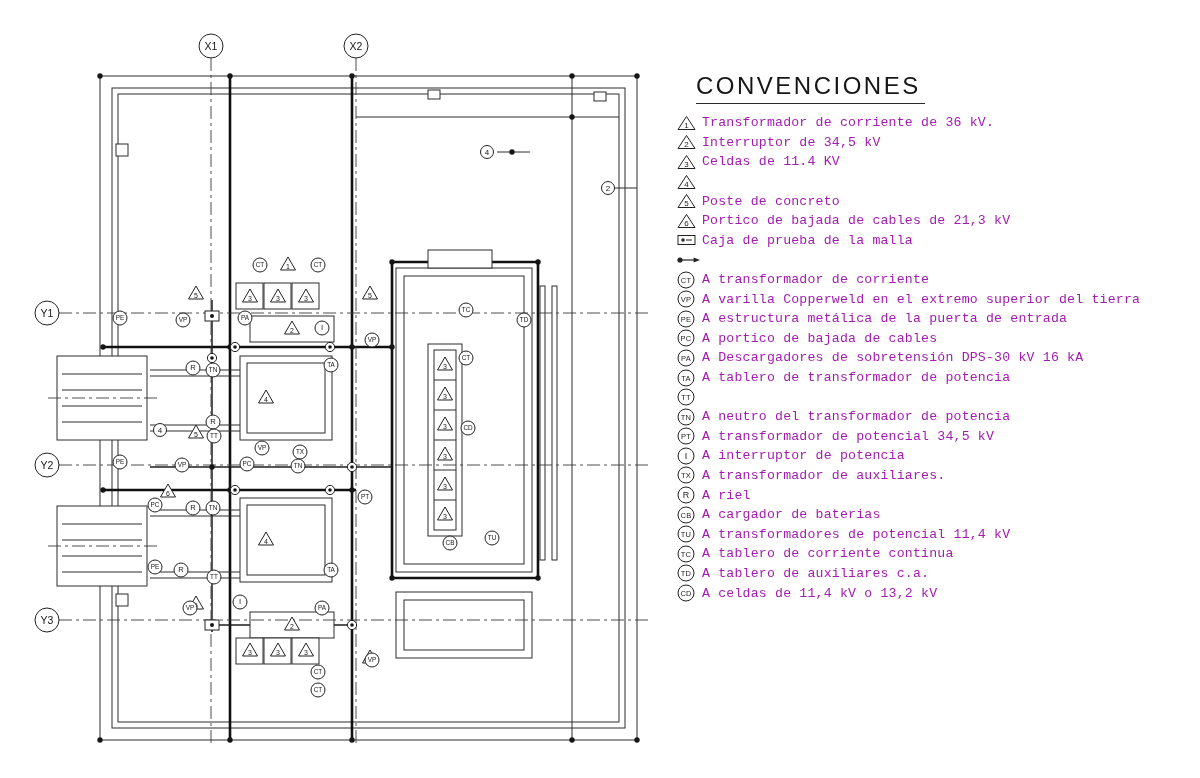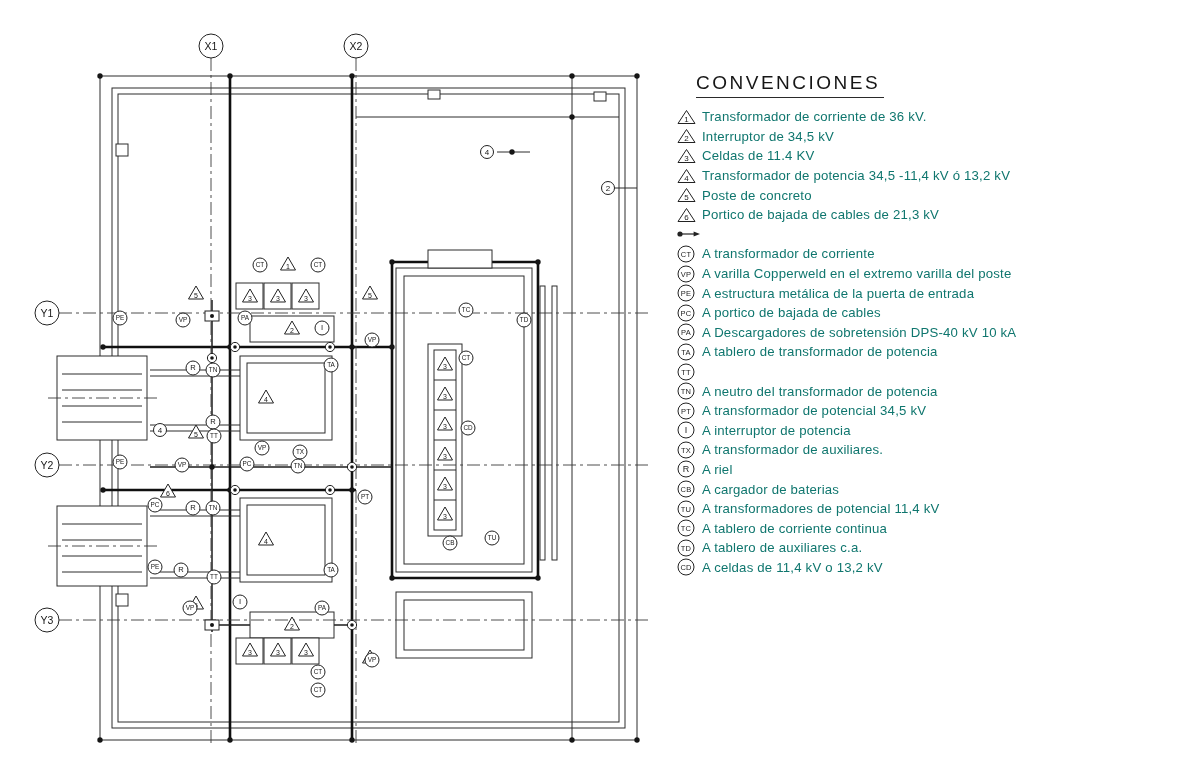--- a/index.html
+++ b/index.html
@@ -7,24 +7,24 @@
   .sheet{position:relative;width:1200px;height:778px;overflow:hidden;background:#fff;padding-left:8px;}
   #plan{position:absolute;left:0;top:0;}
   .thin{stroke:#2d2d2d;stroke-width:1;fill:none;}
   .thinf{stroke:#2d2d2d;stroke-width:1;fill:#ffffff;}
   .thick{stroke:#101010;stroke-width:2.6;fill:none;}
   .med{stroke:#1d1d1d;stroke-width:1.5;fill:none;}
   .axisline{stroke:#3a3a3a;stroke-width:0.9;fill:none;stroke-dasharray:13 4 3 4;}
   .tagc{stroke:#222;stroke-width:1;fill:#ffffff;}
   .lbl{fill:#161616;font-family:"Liberation Sans",sans-serif;}
   .legend{position:absolute;left:676px;top:72px;width:520px;}
-  .legend-title{display:inline-block;margin:0 0 9px 20px;font-size:19px;letter-spacing:2.5px;color:#161616;border-bottom:1.6px solid #2a2a2a;padding:0 4px 3px 0;}
+  .legend-title{display:inline-block;margin:0 0 9px 20px;font-size:24px;letter-spacing:2.5px;color:#161616;border-bottom:1.6px solid #2a2a2a;padding:0 4px 3px 0;}
   .legend-row{display:flex;align-items:center;height:19.6px;font-size:13.2px;white-space:nowrap;letter-spacing:0.2px;}
   .legend-sym{width:26px;flex:0 0 26px;display:flex;align-items:center;}
-  .legend-text{color:#0f766e;}
+  .legend-text{color:#a21caf;font-family:Liberation Mono, monospace;}
 </style>
 </head>
 <body>
 
 <div class="sheet">
 
   <svg id="plan" width="665" height="778" viewBox="0 0 665 778">
     <g>
       <rect class="thin" x="100" y="76" width="537" height="664"></rect>
       <rect class="thin" x="112" y="88" width="513" height="640"></rect>
@@ -342,39 +342,48 @@
           </span>
           <span class="legend-text">Celdas de 11.4 KV</span>
         </div>
         <div class="legend-row">
           <span class="legend-sym">
             <svg width="21" height="16">
               <polygon points="10.5,1.5 19,14.5 2,14.5" stroke="#222" fill="none" stroke-width="1"></polygon>
               <text x="10.5" y="12.8" font-size="8" text-anchor="middle" fill="#222">4</text>
             </svg>
           </span>
-          <span class="legend-text">Transformador de potencia 34,5 -11,4 kV ó 13,2 kV</span>
         </div>
         <div class="legend-row">
           <span class="legend-sym">
             <svg width="21" height="16">
               <polygon points="10.5,1.5 19,14.5 2,14.5" stroke="#222" fill="none" stroke-width="1"></polygon>
               <text x="10.5" y="12.8" font-size="8" text-anchor="middle" fill="#222">5</text>
             </svg>
           </span>
           <span class="legend-text">Poste de concreto</span>
         </div>
         <div class="legend-row">
           <span class="legend-sym">
             <svg width="21" height="16">
               <polygon points="10.5,1.5 19,14.5 2,14.5" stroke="#222" fill="none" stroke-width="1"></polygon>
               <text x="10.5" y="12.8" font-size="8" text-anchor="middle" fill="#222">6</text>
             </svg>
           </span>
           <span class="legend-text">Portico de bajada de cables de 21,3 kV</span>
+        </div>
+        <div class="legend-row">
+          <span class="legend-sym">
+            <svg width="23" height="16">
+              <rect x="2" y="3.5" width="17" height="9" stroke="#222" fill="none" stroke-width="1"></rect>
+              <circle cx="7" cy="8" r="1.7" fill="#222"></circle>
+              <line x1="10" y1="8" x2="16" y2="8" stroke="#222"></line>
+            </svg>
+          </span>
+          <span class="legend-text">Caja de prueba de la malla</span>
         </div>
         <div class="legend-row">
           <span class="legend-sym">
             <svg width="25" height="16">
               <circle cx="4" cy="8" r="2.6" fill="#222"></circle>
               <line x1="6" y1="8" x2="19" y2="8" stroke="#222" stroke-width="1.2"></line>
               <polygon points="24,8 17.6,5.4 17.6,10.6" fill="#222"></polygon>
             </svg>
           </span>
         </div>
@@ -387,21 +396,21 @@
           </span>
           <span class="legend-text">A transformador de corriente</span>
         </div>
         <div class="legend-row">
           <span class="legend-sym">
             <svg width="22" height="18">
               <circle cx="10" cy="9" r="8" stroke="#222" fill="none" stroke-width="1"></circle>
               <text x="10" y="12" font-size="7.5" text-anchor="middle" fill="#222">VP</text>
             </svg>
           </span>
-          <span class="legend-text">A varilla Copperweld en el extremo varilla del poste</span>
+          <span class="legend-text">A varilla Copperweld en el extremo superior del tierra</span>
         </div>
         <div class="legend-row">
           <span class="legend-sym">
             <svg width="22" height="18">
               <circle cx="10" cy="9" r="8" stroke="#222" fill="none" stroke-width="1"></circle>
               <text x="10" y="12" font-size="7.5" text-anchor="middle" fill="#222">PE</text>
             </svg>
           </span>
           <span class="legend-text">A estructura metálica de la puerta de entrada</span>
         </div>
@@ -414,21 +423,21 @@
           </span>
           <span class="legend-text">A portico de bajada de cables</span>
         </div>
         <div class="legend-row">
           <span class="legend-sym">
             <svg width="22" height="18">
               <circle cx="10" cy="9" r="8" stroke="#222" fill="none" stroke-width="1"></circle>
               <text x="10" y="12" font-size="7.5" text-anchor="middle" fill="#222">PA</text>
             </svg>
           </span>
-          <span class="legend-text">A Descargadores de sobretensión DPS-40 kV 10 kA</span>
+          <span class="legend-text">A Descargadores de sobretensión DPS-30 kV 16 kA</span>
         </div>
         <div class="legend-row">
           <span class="legend-sym">
             <svg width="22" height="18">
               <circle cx="10" cy="9" r="8" stroke="#222" fill="none" stroke-width="1"></circle>
               <text x="10" y="12" font-size="7.5" text-anchor="middle" fill="#222">TA</text>
             </svg>
           </span>
           <span class="legend-text">A tablero de transformador de potencia</span>
         </div>

